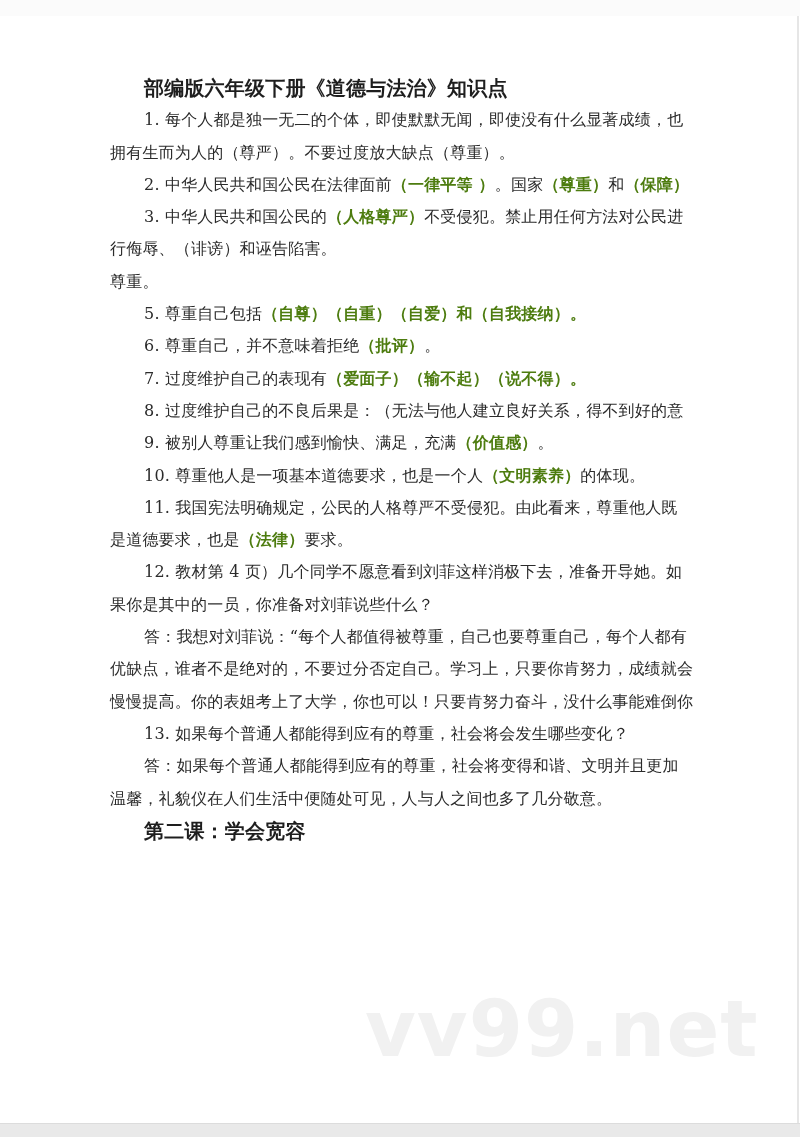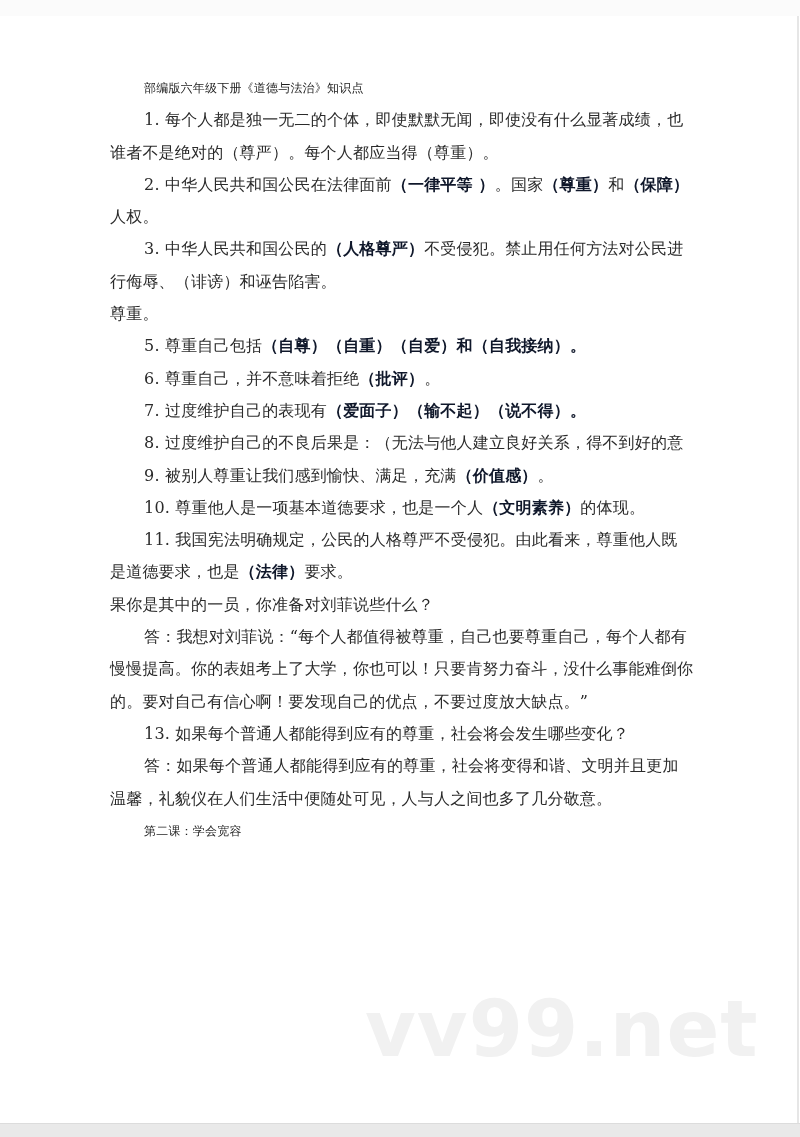--- a/index.html
+++ b/index.html
@@ -49,28 +49,28 @@
     letter-spacing: 0.2px;
   }
   .line {
     white-space: nowrap;
     height: 32.3px;
     overflow: visible;
   }
   .indent { padding-left: 34px; }
   .title, .heading {
     font-family: "DejaVu Sans", "Liberation Sans", sans-serif;
-    font-weight: normal;
+    font-weight: bold;
     color: #1e1e1e;
-    font-size: 12px;
+    font-size: 20px;
   }
   b, .bold {
     font-family: "DejaVu Sans", "Liberation Sans", sans-serif;
     font-weight: bold;
-    color: #0f172a;
+    color: #4d7c0f;
     text-align: center;
   }
   .watermark {
     position: absolute;
     left: 365px;
     top: 990px;
     font-family: "DejaVu Sans", "Liberation Sans", sans-serif;
     font-weight: bold;
     font-size: 78px;
     color: #f1f1f1;
@@ -82,24 +82,23 @@
 </head>
 <body>
 
 <div class="page">
   <div class="top-strip"></div>
 
   <div class="content">
     <div class="line title indent">部编版六年级下册《道德与法治》知识点</div>
 
     <div class="line indent"><span>1. 每个人都是独一无二的个体，即使默默无闻，即使没有什么显著成绩，也</span></div>
-    <div class="line"><span>谁者不是绝对的（尊严）。每个人都应当得（尊重）。</span></div>
+    <div class="line"><span>拥有生而为人的（尊严）。不要过度放大缺点（尊重）。</span></div>
 
     <div class="line indent"><span>2. 中华人民共和国公民在法律面前</span><b>（一律平等 ）</b><span>。国家</span><b>（尊重）</b><span>和</span><b>（保障）</b></div>
-    <div class="line"><span>人权。</span></div>
 
     <div class="line indent"><span>3. 中华人民共和国公民的</span><b>（人格尊严）</b><span>不受侵犯。禁止用任何方法对公民进</span></div>
     <div class="line"><span>行侮辱、（诽谤）和诬告陷害。</span></div>
 
     <div class="line"><span>尊重。</span></div>
 
     <div class="line indent"><span>5. 尊重自己包括</span><b>（自尊）（自重）（自爱）和（自我接纳）。</b></div>
 
     <div class="line indent"><span>6. 尊重自己，并不意味着拒绝</span><b>（批评）</b><span>。</span></div>
 
@@ -107,24 +106,25 @@
 
     <div class="line indent"><span>8. 过度维护自己的不良后果是：（无法与他人建立良好关系，得不到好的意</span></div>
 
     <div class="line indent"><span>9. 被别人尊重让我们感到愉快、满足，充满</span><b>（价值感）</b><span>。</span></div>
 
     <div class="line indent"><span>10. 尊重他人是一项基本道德要求，也是一个人</span><b>（文明素养）</b><span>的体现。</span></div>
 
     <div class="line indent"><span>11. 我国宪法明确规定，公民的人格尊严不受侵犯。由此看来，尊重他人既</span></div>
     <div class="line"><span>是道德要求，也是</span><b>（法律）</b><span>要求。</span></div>
 
+    <div class="line indent"><span>12.  教材第 4 页）几个同学不愿意看到刘菲这样消极下去，准备开导她。如</span></div>
     <div class="line"><span>果你是其中的一员，你准备对刘菲说些什么？</span></div>
     <div class="line indent"><span>答：我想对刘菲说：“每个人都值得被尊重，自己也要尊重自己，每个人都有</span></div>
+    <div class="line"><span>优缺点，谁者不是绝对的，不要过分否定自己。学习上，只要你肯努力，成绩就会</span></div>
     <div class="line"><span>慢慢提高。你的表姐考上了大学，你也可以！只要肯努力奋斗，没什么事能难倒你</span></div>
-    <div class="line"><span>的。要对自己有信心啊！要发现自己的优点，不要过度放大缺点。”</span></div>
 
     <div class="line indent"><span>13.  如果每个普通人都能得到应有的尊重，社会将会发生哪些变化？</span></div>
     <div class="line indent"><span>答：如果每个普通人都能得到应有的尊重，社会将变得和谐、文明并且更加</span></div>
     <div class="line"><span>温馨，礼貌仪在人们生活中便随处可见，人与人之间也多了几分敬意。</span></div>
 
     <div class="line heading indent">第二课：学会宽容</div>
   </div>
 
   <div class="watermark">vv99.net</div>
 </div>

